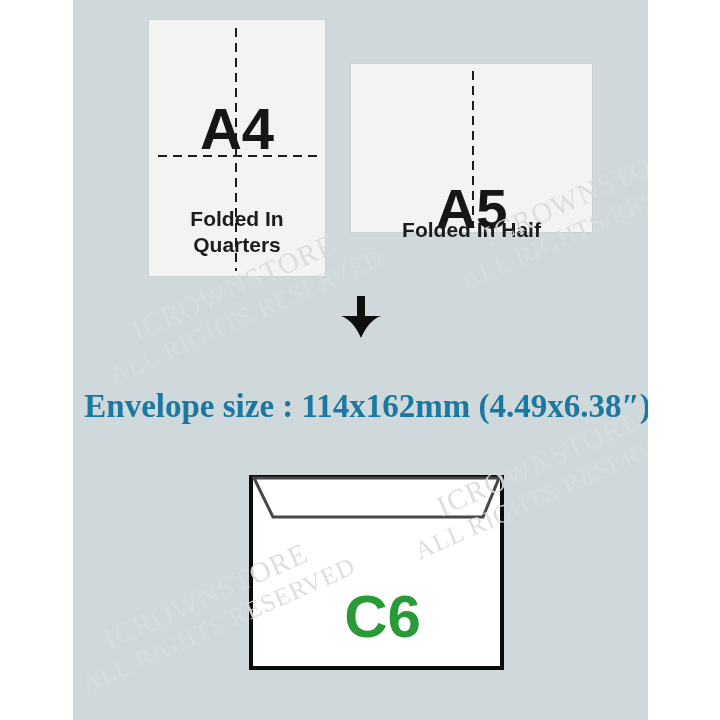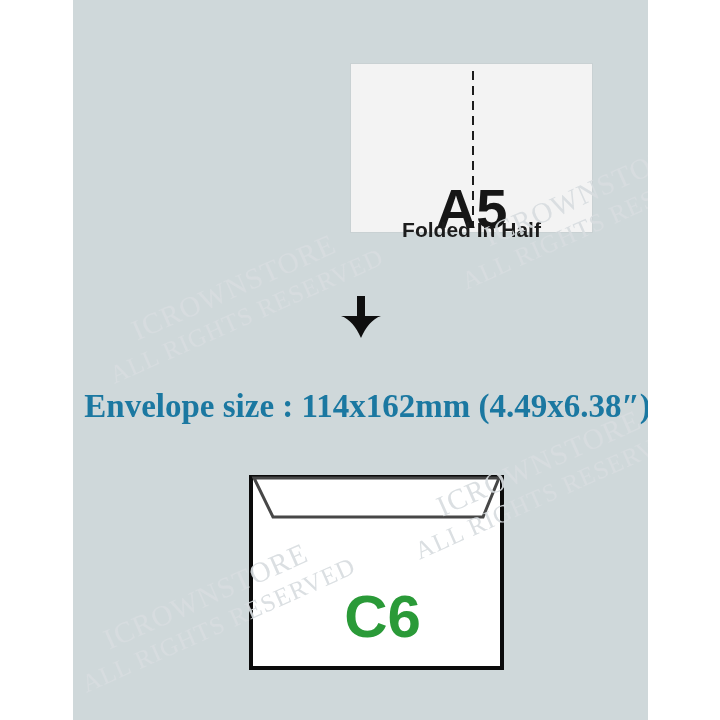--- a/index.html
+++ b/index.html
@@ -47,20 +47,31 @@
   #wm-b{left:519px;top:207px;}
   #wm-c{left:472px;top:477px;}
   #wm-d{left:139px;top:610px;}
 </style>
 </head>
 <body>
 
 <div id="stage">
   <div id="strip">
 
+    <div class="sheet" id="sheet-a4">
+      <svg width="178" height="258" viewBox="0 0 178 258">
+        <line x1="87" y1="8" x2="87" y2="251" stroke="#1c1c1c" stroke-width="2" stroke-dasharray="9,6"></line>
+        <line x1="9" y1="136" x2="169" y2="136" stroke="#1c1c1c" stroke-width="2" stroke-dasharray="9,6"></line>
+      </svg>
+      <div class="sheet-label" id="a4-label">A4</div>
+      <div class="sheet-caption" id="a4-caption">
+        <span style="display:block">Folded In</span>
+        <span style="display:block">Quarters</span>
+      </div>
+    </div>
 
     <div class="sheet" id="sheet-a5">
       <svg width="243" height="170" viewBox="0 0 243 170">
         <line x1="122" y1="7" x2="122" y2="163" stroke="#1c1c1c" stroke-width="2" stroke-dasharray="9,6"></line>
       </svg>
       <div class="sheet-label" id="a5-label">A5</div>
       <div class="sheet-caption" id="a5-caption">Folded In Half</div>
     </div>
 
     <svg id="down-arrow" width="48" height="46" viewBox="0 0 48 46">

